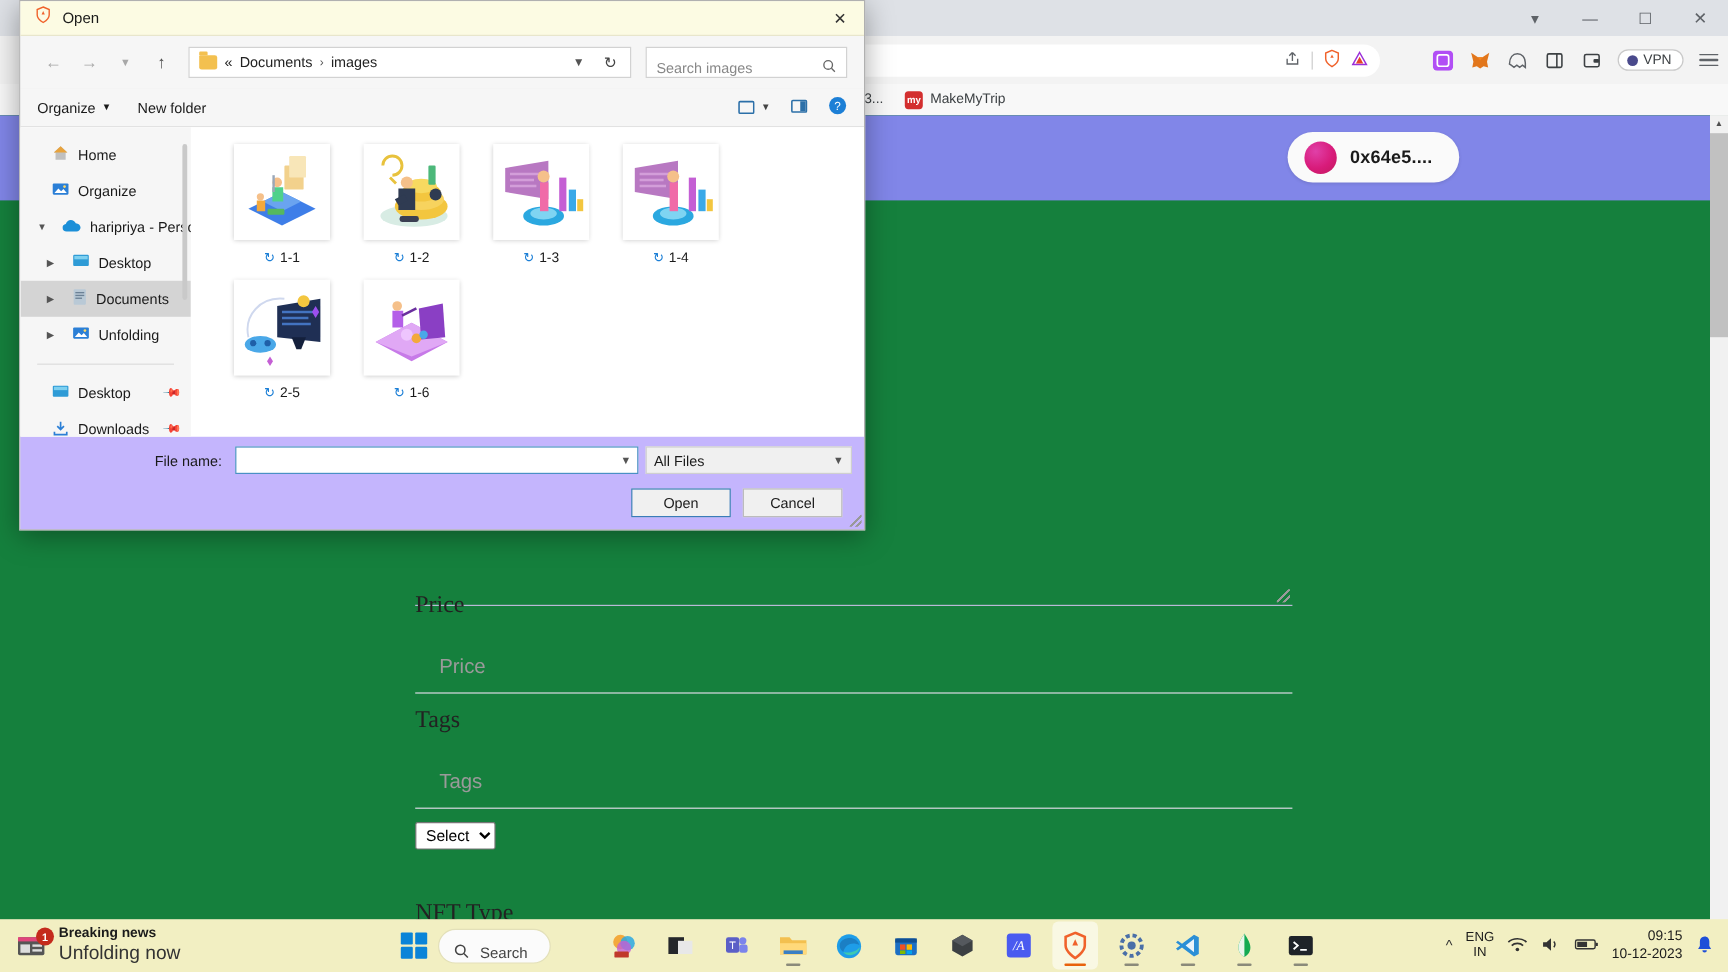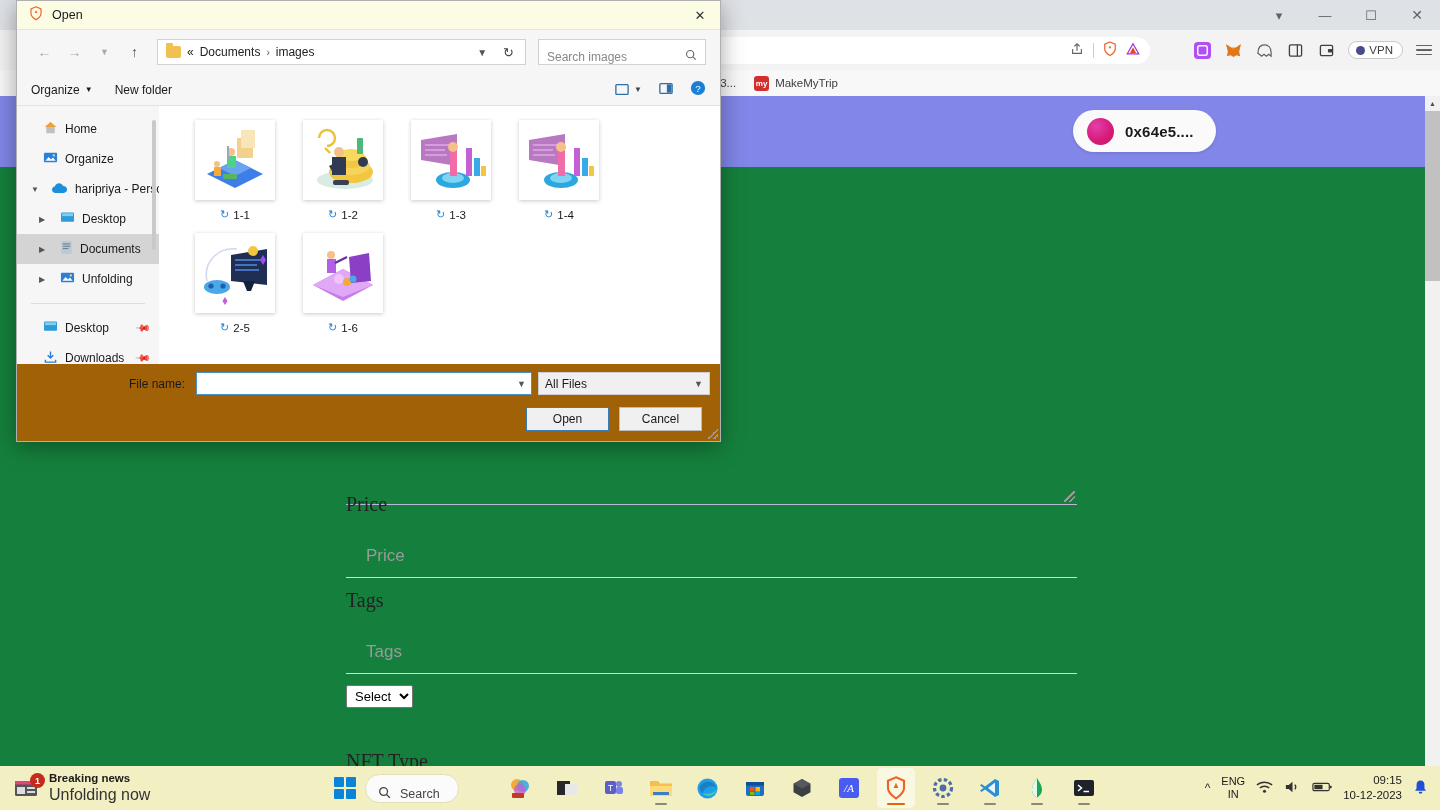--- a/index.html
+++ b/index.html
@@ -259,21 +259,21 @@
     width: 80px; height: 80px; background: #fff;
     box-shadow: 0 1px 4px rgba(0,0,0,.22);
     display: flex; align-items: center; justify-content: center; overflow: hidden;
   }
   .file-label {
     margin-top: 8px; font-size: 11.5px; color: #1a1a1a;
     display: flex; align-items: center; gap: 4px;
   }
   .sync-ico { color: #1c7fd6; font-size: 11px; }
 
-  .dlg-footer { background: #a16207; padding: 8px 10px 10px 10px; }
+  .dlg-footer { background: #c4b5fd; padding: 8px 10px 10px 10px; }
   .fn-row { display: flex; align-items: center; gap: 6px; margin-bottom: 12px; }
   .fn-label { font-size: 12px; color: #1a1a1a; width: 163px; text-align: right; padding-right: 5px; }
   .fn-input {
     flex: 1; height: 23px; background: #fff; border: 1px solid #4a90c4;
     display: flex; align-items: center; padding: 0 5px;
     font-size: 12px; color: #222;
   }
   .fn-caret { flex:1; }
   .fn-chev { font-size: 9px; color: #555; }
   .filter-sel {

